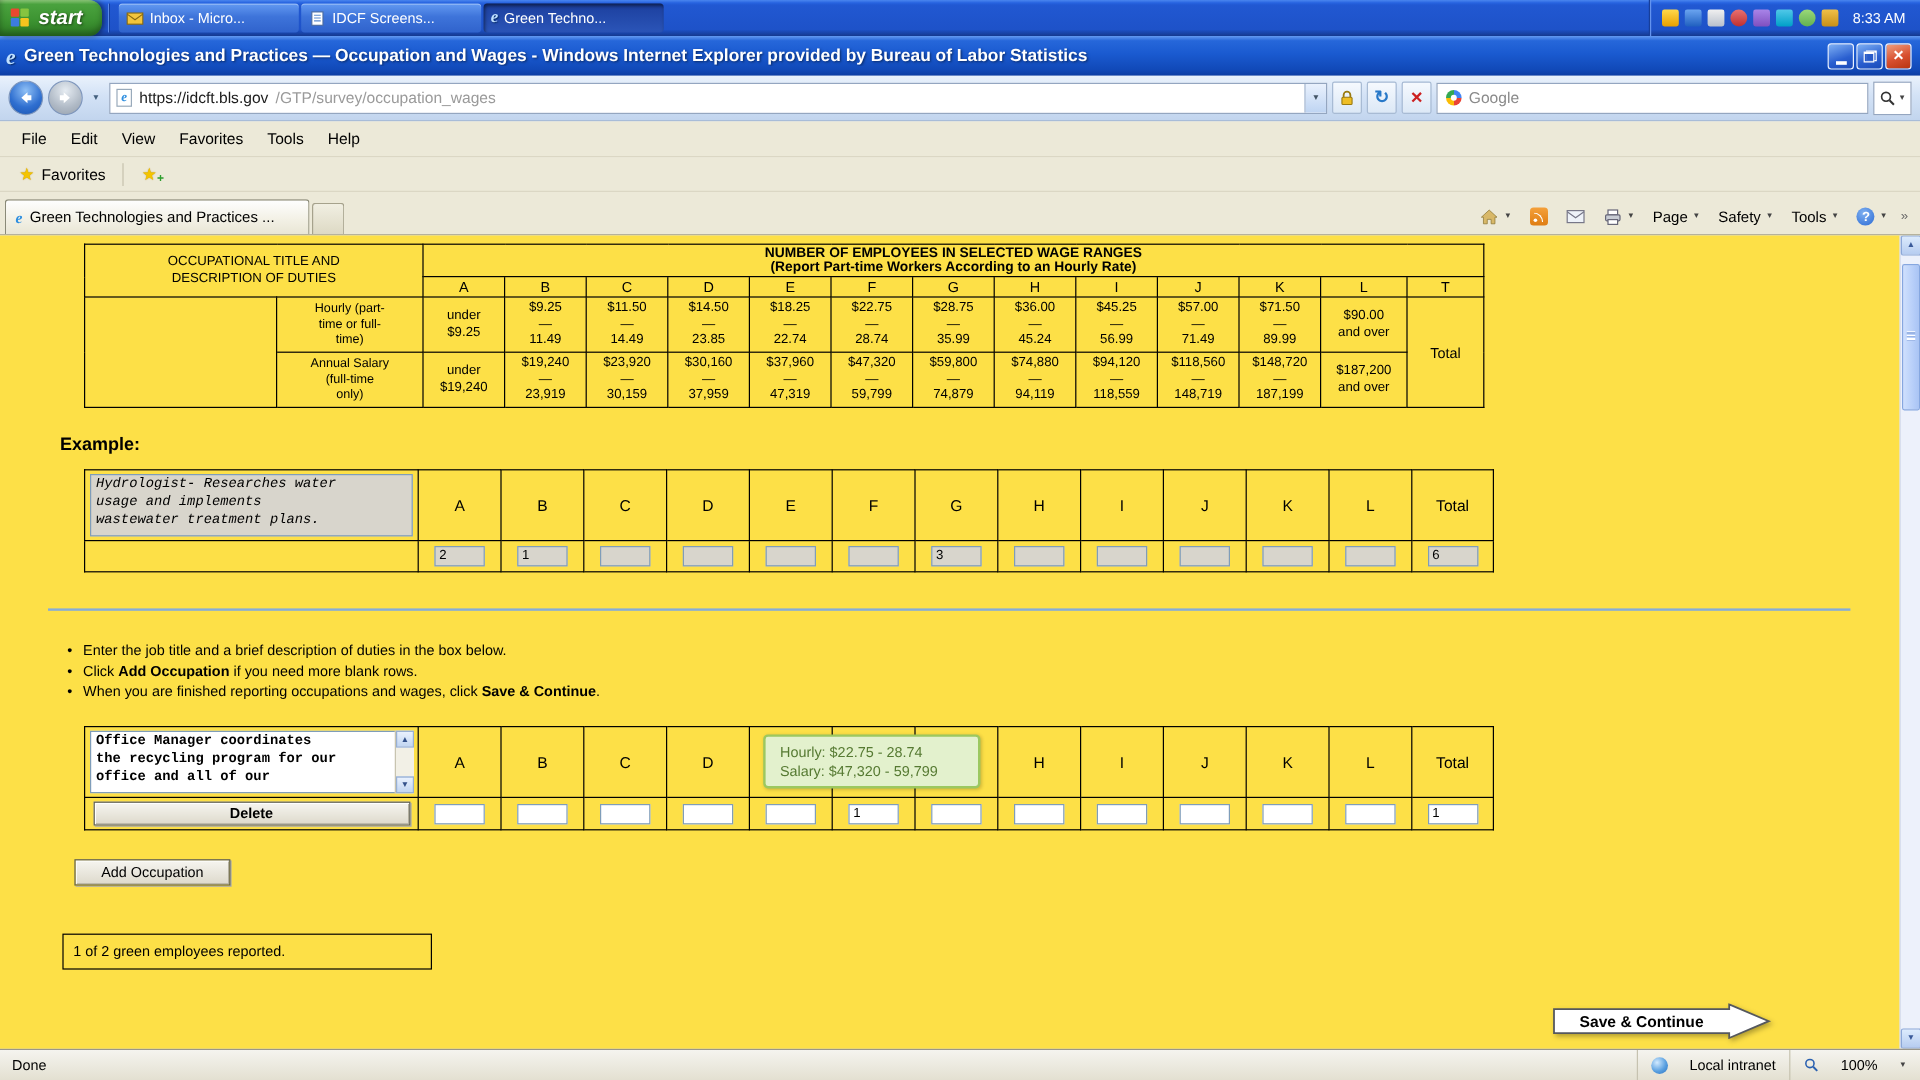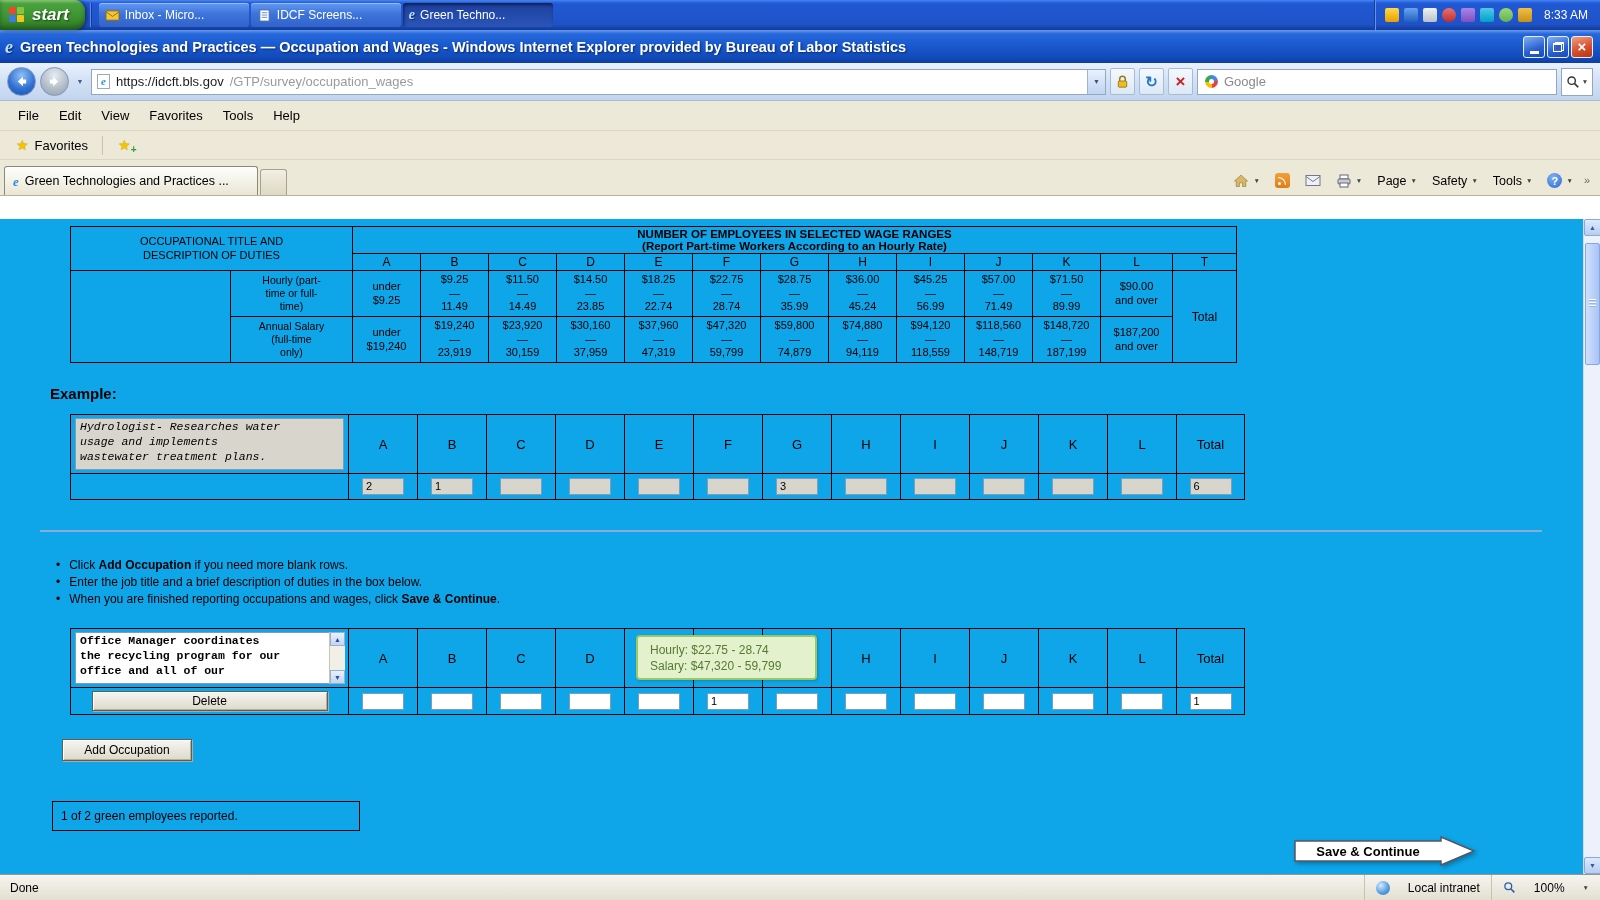--- a/index.html
+++ b/index.html
@@ -71,21 +71,21 @@
   .cmdbar{margin-left:auto;display:flex;align-items:center;gap:3px;padding:0 2px 4px 0;font-size:12.5px;}
   .cmd{display:flex;align-items:center;gap:4px;padding:3px 6px;}
   .dd{font-size:6.5px;color:#444;}
   .help-circle{width:15px;height:15px;border-radius:50%;background:radial-gradient(circle at 40% 30%,#7fb0f0,#2a6ad4);color:#fff;font-weight:bold;font-size:11px;display:flex;align-items:center;justify-content:center;}
   .chev{color:#666;font-size:11px;padding:0 4px 2px 2px;}
   .rss-ico{width:15px;height:15px;border-radius:3px;background:linear-gradient(#f4a03a,#df7d12);position:relative;}
   .rss-ico::after{content:"";position:absolute;left:3px;bottom:3px;width:3px;height:3px;border-radius:50%;background:#fff;}
   .rss-ico::before{content:"";position:absolute;left:3px;bottom:3px;width:7px;height:7px;border:1.5px solid #fff;border-left:none;border-bottom:none;border-radius:0 9px 0 0;}
 
   
-  .content{position:absolute;top:196px;bottom:26px;left:0;right:0;background:#0ea5e9;overflow:hidden;z-index:10;margin-top:23px;}
+  .content{position:absolute;top:196px;bottom:26px;left:0;right:0;background:#fde047;overflow:hidden;z-index:10;}
   .vscroll{position:absolute;top:0;right:0;bottom:0;width:17px;background:#edf1fb;border-left:1px solid #d4daea;}
   .sb-btn{position:absolute;left:0;width:17px;height:17px;background:linear-gradient(#dcebfd,#b6ccf0);border:1px solid #8ca8d8;border-radius:2px;display:flex;align-items:center;justify-content:center;font-size:7px;color:#3a5a9a;}
   .sb-up{top:0}.sb-down{bottom:0}
   .sb-thumb{position:absolute;left:1px;top:24px;width:15px;height:122px;background:linear-gradient(90deg,#cfe0fe,#a9c4f5);border:1px solid #86a7e0;border-radius:2px;}
   .sb-thumb::after{content:"";position:absolute;left:3px;right:3px;top:55px;height:8px;background:repeating-linear-gradient(180deg,#ffffff 0 1px,#9ab4e4 1px 2px,transparent 2px 3px);}
 
   table.grid{border-collapse:collapse;}
   table.grid td,table.grid th{border:1px solid #000;text-align:center;vertical-align:middle;padding:1px 2px;font-weight:normal;}
   .pre{white-space:pre-line;line-height:1.22;}
   .wage-table{margin:7px 0 0 70px;font-size:11px;}
@@ -110,21 +110,21 @@
   .inp.gray{background:#d8d5cc;}
   .inp.white{background:#fff;}
   .blue-hr{margin:30px 58px 0 40px;border-top:2px solid #86acd8;}
   .instructions{margin:26px 0 0 56px;font-size:12px;list-style:none;}
   .instructions li{margin:3px 0;}
   .instructions li::before{content:"•";margin-right:9px;}
   .entry-wrap{position:relative;margin:22px 0 0 70px;width:1175px;}
   .entry-wrap table{margin:0;}
   .tooltip{position:absolute;left:566px;top:7px;width:181px;height:45px;background:#e3f1cd;border:2px solid #9cc860;border-radius:4px;padding:5px 0 0 12px;font-size:12px;color:#567a32;line-height:1.35;text-align:left;box-shadow:1px 1px 3px rgba(0,0,0,.18);z-index:3;}
   .xp-btn{background:linear-gradient(#f6f5f0,#ddd9cb);border:1px solid #5f5f52;box-shadow:inset 1px 1px 0 #fff,inset -1px -1px 0 #b4b0a0,1px 1px 0 #aaa;font-family:inherit;font-size:12px;display:flex;align-items:center;justify-content:center;}
-  .delete-btn{width:236px;height:20px;margin:2px auto;font-weight:normal;}
+  .delete-btn{width:264px;height:20px;margin:2px auto;font-weight:bold;}
   .add-btn{width:130px;height:22px;margin:24px 0 0 62px;}
   .reported{margin:40px 0 0 52px;width:308px;height:30px;border:1px solid #000;display:flex;align-items:center;padding-left:8px;font-size:12px;}
   .save-arrow{position:absolute;right:124px;bottom:8px;width:182px;height:30px;filter:drop-shadow(2px 2px 2px rgba(0,0,0,.3));}
   .save-label{position:absolute;left:0;top:0;width:148px;height:30px;display:flex;align-items:center;justify-content:center;font-weight:bold;font-size:13px;}
 
   
   .statusbar{position:absolute;bottom:0;left:0;right:0;height:26px;background:linear-gradient(#f5f4ef,#e3e0d1);border-top:1px solid #9a968a;display:flex;align-items:center;font-size:12px;z-index:30;}
   .sb-left{flex:1;padding-left:10px;}
   .sb-seg{display:flex;align-items:center;gap:18px;padding:0 11px;border-left:1px solid #c6c2b0;height:100%;}
   .globe{width:14px;height:14px;border-radius:50%;background:radial-gradient(circle at 35% 32%,#d2eaff,#5aa0e0 55%,#2a70c0);}
@@ -515,22 +515,22 @@
       <td class="vrow">
             <div class="inp gray">6</div>
           </td>
     </tr>
   </tbody>
     </table>
 
   <div class="blue-hr"></div>
 
   <ul class="instructions">
+    <li><span>Enter the job title and a brief description of duties in the box below.</span><b></b><span></span></li>
     <li><span>Click </span><b>Add Occupation</b><span> if you need more blank rows.</span></li>
-    <li><span>Enter the job title and a brief description of duties in the box below.</span><b></b><span></span></li>
     <li><span>When you are finished reporting occupations and wages, click </span><b>Save &amp; Continue</b><span>.</span></li>
   </ul>
 
   <div class="entry-wrap">
     <table class="grid occ-table">
       <colgroup>
         <col style="width:278px">
         <col style="width:69px">
           <col style="width:69px">
           <col style="width:69px">

